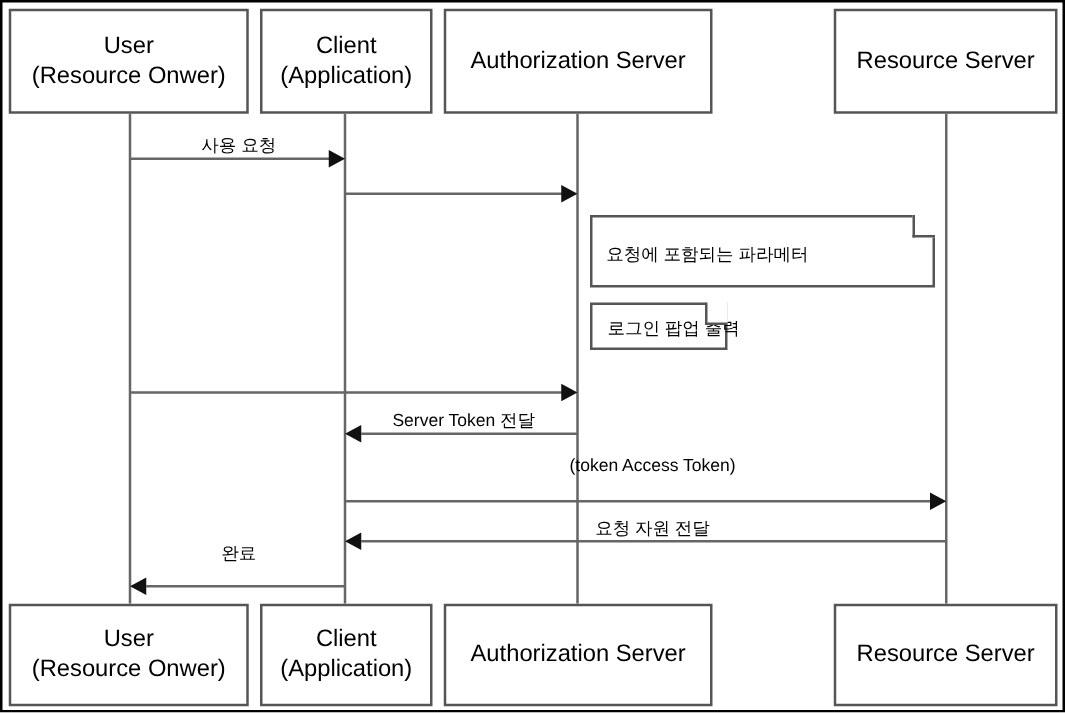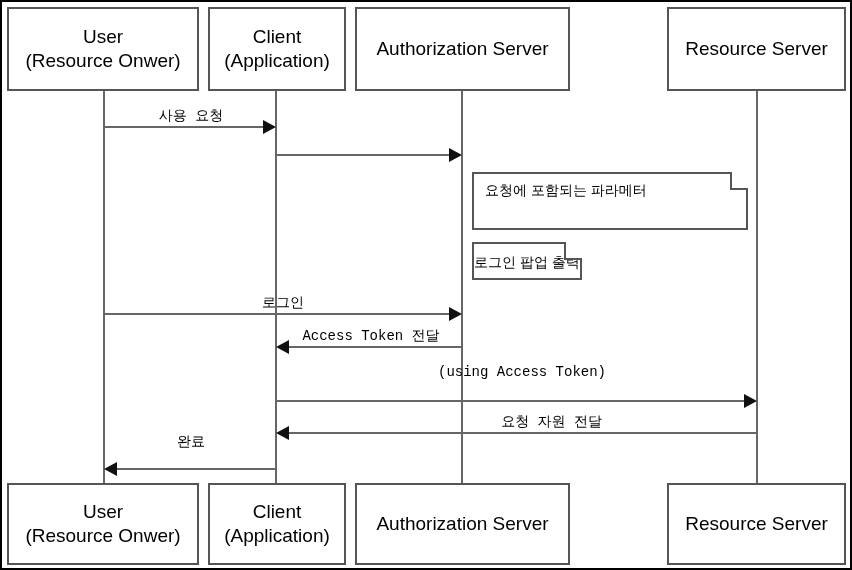--- a/index.html
+++ b/index.html
@@ -67,32 +67,31 @@
     border-right: 13px solid #111111;
   }
   .msg-label {
     position: absolute;
     font-size: 14px;
     color: #000000;
     white-space: nowrap;
     text-align: center;
     z-index: 5;
     line-height: 1.45;
-    font-family: Liberation Mono, monospace;
   }
   
   .note {
     position: absolute;
     box-sizing: border-box;
     background: #ffffff;
     border: 2px solid #555555;
     z-index: 7;
     font-size: 14px;
     color: #000000;
-    padding: 6px 11px 8px 11px;
+    padding: 19px 11px 8px 11px;
     line-height: 1.55;
   }
   .note .fold {
     position: absolute;
     top: -2px;
     right: -2px;
     width: 16px;
     height: 16px;
     background: #ffffff;
     border-left: 2px solid #555555;
@@ -143,46 +142,43 @@
   </div>
 
   <div class="msg" style="left:274px; top:152px; width:174px;"></div>
   <div class="arrowhead right" style="left:447px; top:146px;"></div>
 
   <div class="note" style="left:470px; top:170px; width:276px; height:58px;">
     <span class="fold"></span>
     <span class="note-line">요청에 포함되는 파라메터</span>
   </div>
 
-  <div class="note" style="left:470px; top:240px; width:110px; height:38px; padding:8px 0;">
+  <div class="note" style="left:470px; top:240px; width:110px; height:38px; padding:8px 12px;">
     <span class="fold"></span>
     <span class="note-line">로그인 팝업 출력</span>
   </div>
 
   <div class="msg" style="left:102px; top:311px; width:346px;"></div>
   <div class="arrowhead right" style="left:447px; top:305px;"></div>
-  <div class="msg-label" style="left:231px; top:291px; width:100px;">
-    <span>로그인</span>
-  </div>
 
   <div class="msg" style="left:287px; top:344px; width:173px;"></div>
   <div class="arrowhead left" style="left:274px; top:338px;"></div>
   <div class="msg-label" style="left:289px; top:324px; width:160px;">
-    <span>Access Token 전달</span>
+    <span>Server Token 전달</span>
   </div>
 
   <div class="msg" style="left:274px; top:398px; width:469px;"></div>
   <div class="arrowhead right" style="left:742px; top:392px;"></div>
   <div class="msg-label" style="left:420px; top:360px; width:200px;">
-    <span class="note-line">(using Access Token)</span>
+    <span class="note-line">(token Access Token)</span>
   </div>
 
   <div class="msg" style="left:287px; top:430px; width:468px;"></div>
   <div class="arrowhead left" style="left:274px; top:424px;"></div>
-  <div class="msg-label" style="left:440px; top:410px; width:160px;text-align:right;">
+  <div class="msg-label" style="left:440px; top:410px; width:160px;">
     <span>요청 자원 전달</span>
   </div>
 
   <div class="msg" style="left:115px; top:466px; width:159px;"></div>
   <div class="arrowhead left" style="left:102px; top:460px;"></div>
   <div class="msg-label" style="left:139px; top:430px; width:100px;">
     <span>완료</span>
   </div>
 
   <div class="actor-box" style="left:5px; top:481px; width:192px; height:82px;">

